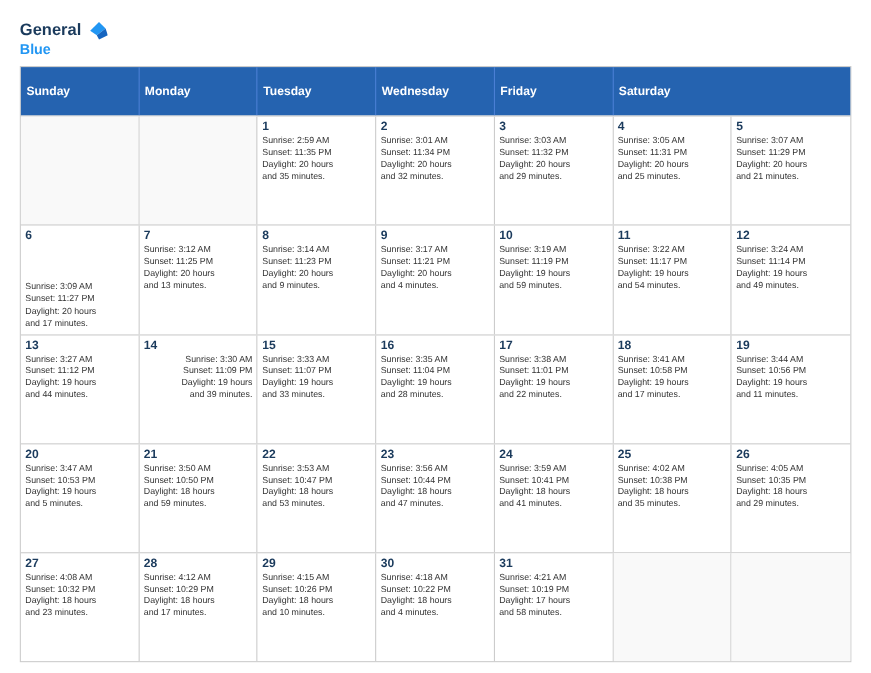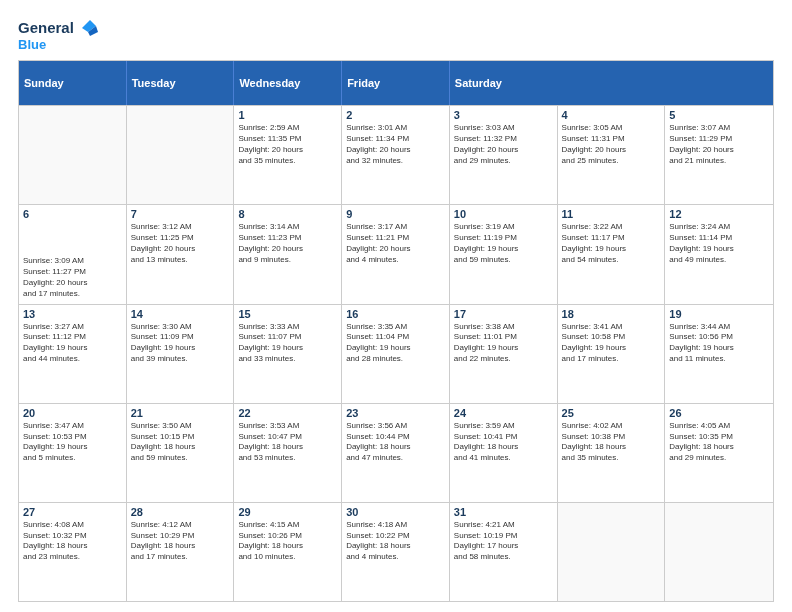--- a/index.html
+++ b/index.html
@@ -118,20 +118,21 @@
     </div>
     <div class="title-block">
       <div class="month-title"></div>
       <div class="location"></div>
     </div>
   </div>
 
   <div class="calendar">
     <div class="cal-header" id="cal-header-row">
         <div class="cal-header-cell">Sunday</div>
+        <div class="cal-header-cell">Monday</div>
         <div class="cal-header-cell">Tuesday</div>
         <div class="cal-header-cell">Wednesday</div>
         <div class="cal-header-cell">Friday</div>
         <div class="cal-header-cell">Saturday</div>
       </div>
     <div class="cal-body" id="cal-body">
         <div class="cal-week">
           <div class="cal-cell empty sunday"></div>
           <div class="cal-cell empty"></div>
           <div class="cal-cell">
@@ -224,21 +225,21 @@
         <div class="cal-week">
           <div class="cal-cell sunday">
             <div class="day-num">13</div>
             <div class="cell-text" style="white-space: pre-line;">Sunrise: 3:27 AM
 Sunset: 11:12 PM
 Daylight: 19 hours
 and 44 minutes.</div>
           </div>
           <div class="cal-cell">
             <div class="day-num">14</div>
-            <div class="cell-text" style="white-space: pre-line;">Sunrise: 3:30 AM
+            <div class="cell-text" style="white-space: pre-line; text-align: right;">Sunrise: 3:30 AM
 Sunset: 11:09 PM
 Daylight: 19 hours
 and 39 minutes.</div>
           </div>
           <div class="cal-cell">
             <div class="day-num">15</div>
             <div class="cell-text" style="white-space: pre-line;">Sunrise: 3:33 AM
 Sunset: 11:07 PM
 Daylight: 19 hours
 and 33 minutes.</div>
@@ -276,21 +277,21 @@
           <div class="cal-cell sunday">
             <div class="day-num">20</div>
             <div class="cell-text" style="white-space: pre-line;">Sunrise: 3:47 AM
 Sunset: 10:53 PM
 Daylight: 19 hours
 and 5 minutes.</div>
           </div>
           <div class="cal-cell">
             <div class="day-num">21</div>
             <div class="cell-text" style="white-space: pre-line;">Sunrise: 3:50 AM
-Sunset: 10:15 PM
+Sunset: 10:50 PM
 Daylight: 18 hours
 and 59 minutes.</div>
           </div>
           <div class="cal-cell">
             <div class="day-num">22</div>
             <div class="cell-text" style="white-space: pre-line;">Sunrise: 3:53 AM
 Sunset: 10:47 PM
 Daylight: 18 hours
 and 53 minutes.</div>
           </div>

